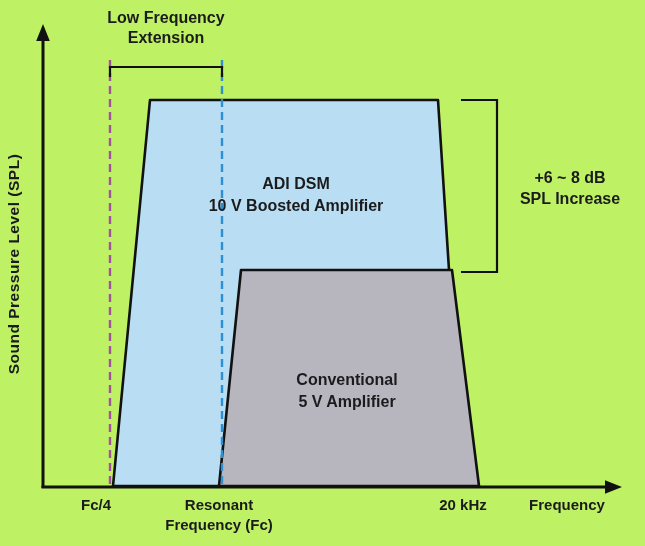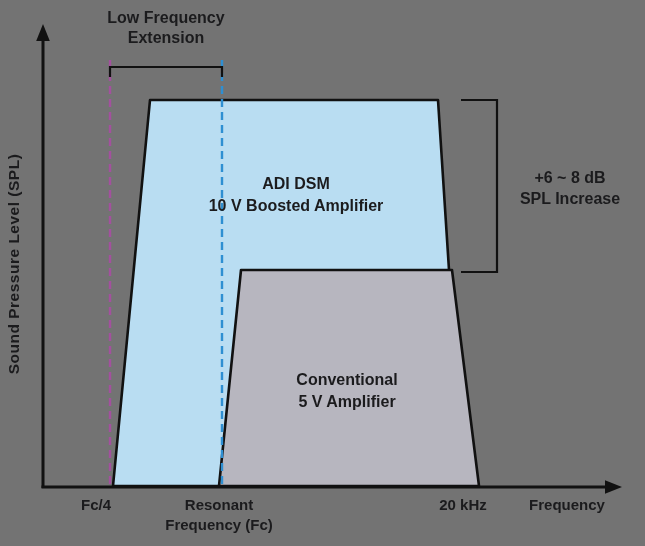--- a/index.html
+++ b/index.html
@@ -4,21 +4,21 @@
 <style>
   html, body {
     margin: 0;
     padding: 0;
     background: #ffffff;
   }
   .stage {
     position: relative;
     width: 645px;
     height: 546px;
-    background: #737373;
+    background: #bef264;
     overflow: hidden;
   }
   svg { display: block; }
   text {
     font-family: "Liberation Sans", "DejaVu Sans", sans-serif;
     font-weight: 700;
     fill: #1b1b1d;
   }
   .t-axis   { font-size: 15px; }
   .t-region { font-size: 16px; }

